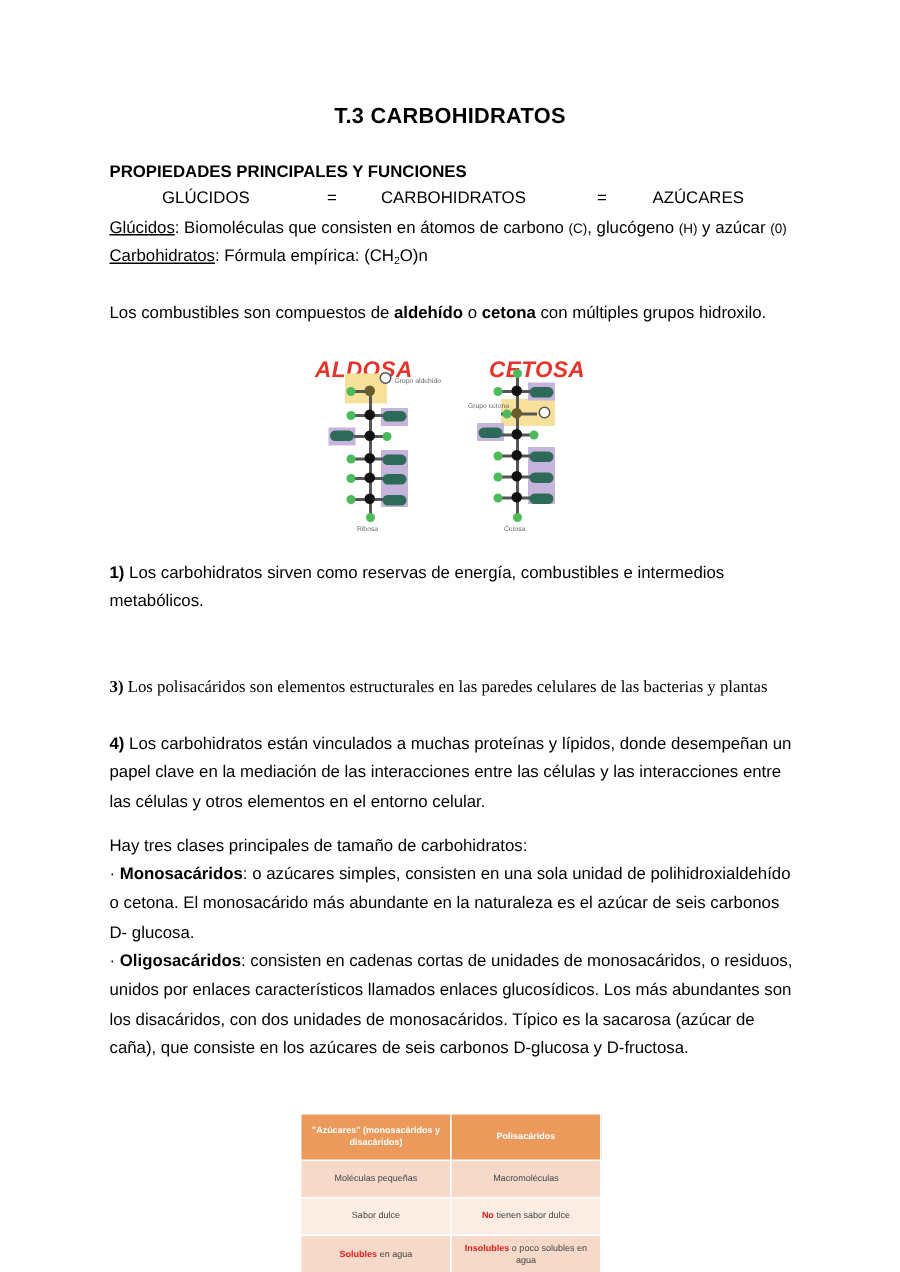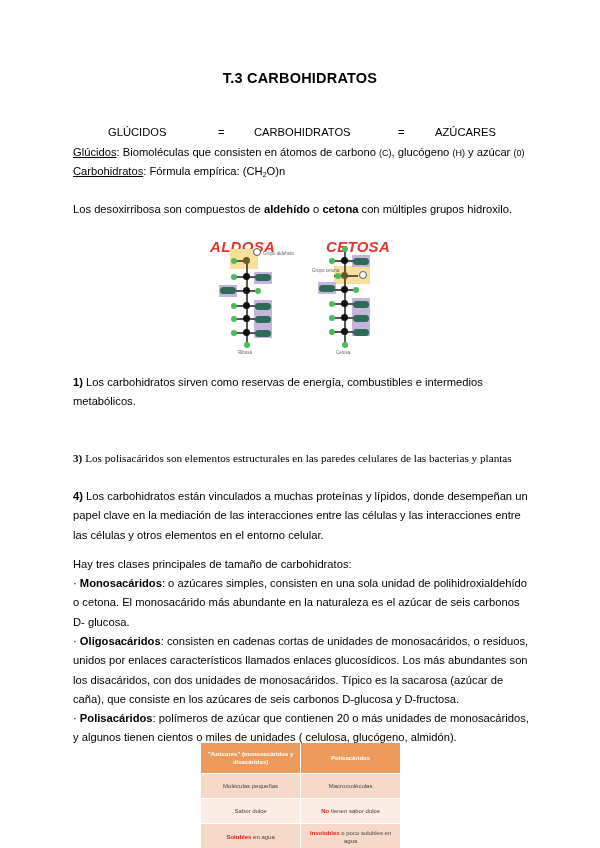--- a/index.html
+++ b/index.html
@@ -44,40 +44,41 @@
     .tbl .r3 td { background: #f6d9c8; height: 22px; }
     .red { color: #e31b1b; font-weight: bold; }
   </style>
 </head>
 <body>
 
 <div class="page">
 
   <div class="title">T.3 CARBOHIDRATOS</div>
 
+  <div class="line heading" style="top:106px;">PROPIEDADES PRINCIPALES Y FUNCIONES</div>
 
   <div class="eq-row">
     <span style="left:108px;">GLÚCIDOS</span>
     <span style="left:218px;">=</span>
     <span style="left:254px;">CARBOHIDRATOS</span>
     <span style="left:398px;">=</span>
     <span style="left:435px;">AZÚCARES</span>
   </div>
 
   <div class="line" style="top:143px;">
     <span class="u">Glúcidos</span><span>: Biomoléculas que consisten en átomos de carbono </span><span class="small">(C)</span><span>, glucógeno </span><span class="small">(H)</span><span> y azúcar </span><span class="small">(0)</span>
   </div>
 
   <div class="line" style="top:162px;">
     <span class="u">Carbohidratos</span><span>: Fórmula empírica: (CH</span><sub>2</sub><span>O)n</span>
   </div>
 
 
   <div class="line" style="top:200px;">
-    <span>Los desoxirribosa son compuestos de </span><b>aldehído</b><span> o </span><b>cetona</b><span> con múltiples grupos hidroxilo.</span>
+    <span>Los combustibles son compuestos de </span><b>aldehído</b><span> o </span><b>cetona</b><span> con múltiples grupos hidroxilo.</span>
   </div>
 
   <div class="figure">
     <div class="fig-title" style="left:10px;">ALDOSA</div>
     <div class="fig-title" style="left:126px;">CETOSA</div>
 
     <div class="mol" style="left:0;">
       <div class="yellow" style="left:30px; top:3px; width:28px; height:20px;"></div>
       <div class="purple" style="left:54px; top:26px; width:18px; height:12px;"></div>
       <div class="purple" style="left:19px; top:39px; width:18px; height:12px;"></div>
@@ -160,23 +161,20 @@
   </div>
 
   <div class="para" style="top:555px;">Hay tres clases principales de tamaño de carbohidratos:</div>
 
   <div class="para" style="top:632px;">
     <span>· </span><b>Oligosacáridos</b><span>: consisten en cadenas cortas de unidades de monosacáridos, o residuos, unidos por enlaces característicos llamados enlaces glucosídicos. Los más abundantes son los disacáridos, con dos unidades de monosacáridos. Típico es la sacarosa (azúcar de caña), que consiste en los azúcares de seis carbonos D-glucosa y D-fructosa.</span>
   </div>
   <div class="para" style="top:574px;">
     <span>· </span><b>Monosacáridos</b><span>: o azúcares simples, consisten en una sola unidad de polihidroxialdehído o cetona. El monosacárido más abundante en la naturaleza es el azúcar de seis carbonos D- glucosa.</span>
   </div>
-  <div class="para" style="top:709px;">
-    <span>· </span><b>Polisacáridos</b><span>: polímeros de azúcar que contienen 20 o más unidades de monosacáridos, y algunos tienen cientos o miles de unidades ( celulosa, glucógeno, almidón).</span>
-  </div>
 
   <table class="tbl">
     <tbody>
         <tr class="hdr">
       <td>"Azúcares" (monosacáridos y disacáridos)</td>
       <td>Polisacáridos</td>
     </tr>
     <tr class="r1">
       <td><span class="red"></span><span>Moléculas pequeñas</span></td>
       <td><span class="red"></span><span>Macromoléculas</span></td>

